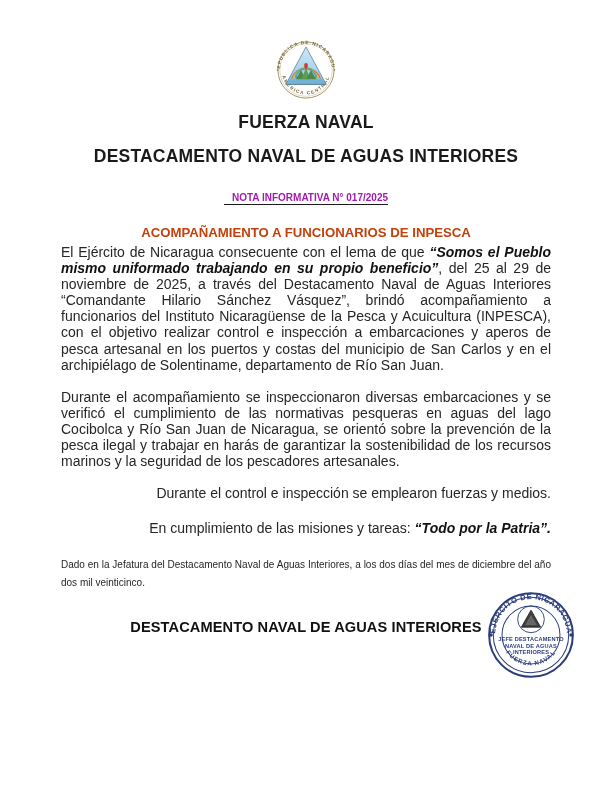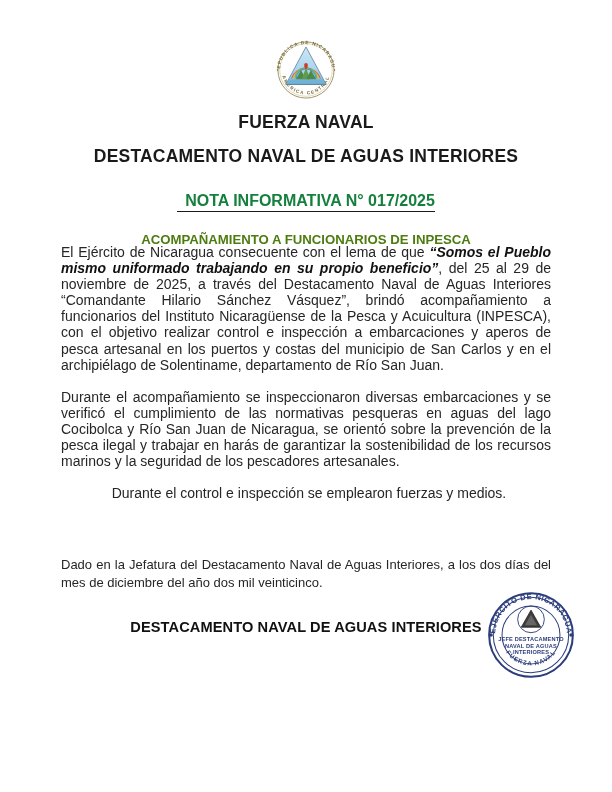--- a/index.html
+++ b/index.html
@@ -54,34 +54,34 @@
     letter-spacing: 0.2px;
     color: #1a1a1a;
     line-height: 1.05;
   }
   .h-main.second {
     margin-top: 16px;
     font-size: 17.5px;
   }
   .h-nota {
     margin-top: 26px;
-    font-size: 16px;
-    font-weight: bold;
-    color: #15803d;
+    font-size: 10px;
+    font-weight: bold;
+    color: #a21caf;
     display: inline-block;
     border-bottom: 1.4px solid #1a1a1a;
     padding-bottom: 1px;
     line-height: 1.15;
     padding-left: 8px;
   }
   .h-sub {
     margin-top: 20px;
     font-size: 13.2px;
     font-weight: bold;
-    color: #4d7c0f;
+    color: #c2410c;
     line-height: 1.15;
   }
 
   
   .body-block {
     position: absolute;
     top: 244px;
     left: 61px;
     width: 490px;
   }
@@ -89,38 +89,38 @@
     margin: 0 0 16px 0;
     font-size: 14px;
     line-height: 16.1px;
     text-align: justify;
     text-justify: inter-word;
     color: #262626;
   }
   p.para.last-para { margin-bottom: 0; }
   p.short {
     margin: 0 0 19px 6px;
-    text-align: center;
+    text-align: right;
   }
   .bi {
     font-weight: bold;
     font-style: italic;
     color: #111111;
   }
 
   
   .closing-block {
     position: absolute;
     top: 556px;
     left: 61px;
     width: 490px;
   }
   .closing-block p {
     margin: 0;
-    font-size: 13px;
+    font-size: 10px;
     line-height: 17.5px;
     text-align: justify;
     color: #262626;
   }
 
   
   .sign-block {
     position: absolute;
     top: 618px;
     left: 0;
@@ -204,20 +204,21 @@
   </div>
 
   <div class="body-block">
 
     <p class="para"><span>El Ejército de Nicaragua consecuente con el lema de que </span><span class="bi">“Somos el Pueblo mismo uniformado trabajando en su propio beneficio”</span><span>, del 25 al 29 de noviembre de 2025, a través del Destacamento Naval de Aguas Interiores “Comandante Hilario Sánchez Vásquez”, brindó acompañamiento a funcionarios del Instituto Nicaragüense de la Pesca y Acuicultura (INPESCA), con el objetivo realizar control e inspección a embarcaciones y aperos de pesca artesanal en los puertos y costas del municipio de San Carlos y en el archipiélago de Solentiname, departamento de Río San Juan.</span></p>
 
     <p class="para">Durante el acompañamiento se inspeccionaron diversas embarcaciones y se verificó el cumplimiento de las normativas pesqueras en aguas del lago Cocibolca y Río San Juan de Nicaragua, se orientó sobre la prevención de la pesca ilegal y trabajar en harás de garantizar la sostenibilidad de los recursos marinos y la seguridad de los pescadores artesanales.</p>
 
     <p class="para short">Durante el control e inspección se emplearon fuerzas y medios.</p>
 
+    <p class="para short"><span>En cumplimiento de las misiones y tareas: </span><span class="bi">“Todo por la Patria”.</span></p>
 
   </div>
 
   <div class="closing-block">
     <p>Dado en la Jefatura del Destacamento Naval de Aguas Interiores, a los dos días del mes de diciembre del año dos mil veinticinco.</p>
   </div>
 
   <div class="sign-block">
     <div class="sign-line">DESTACAMENTO NAVAL DE AGUAS INTERIORES</div>
   </div>

